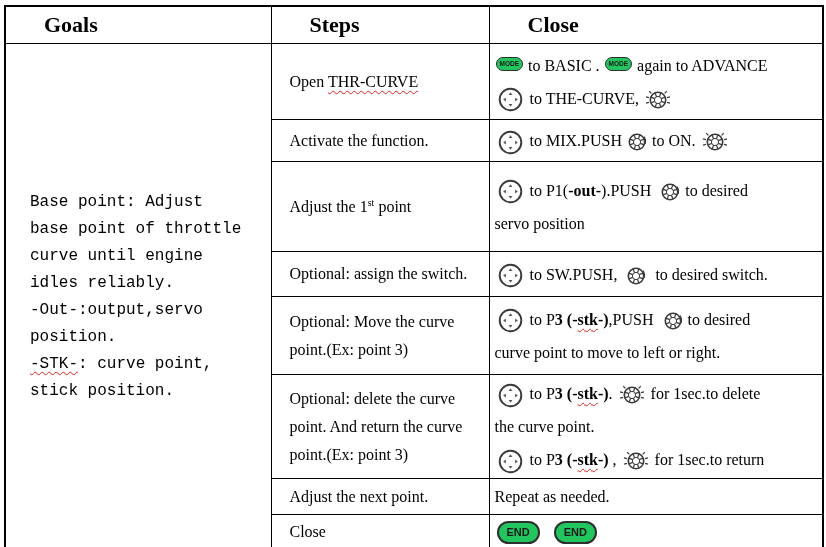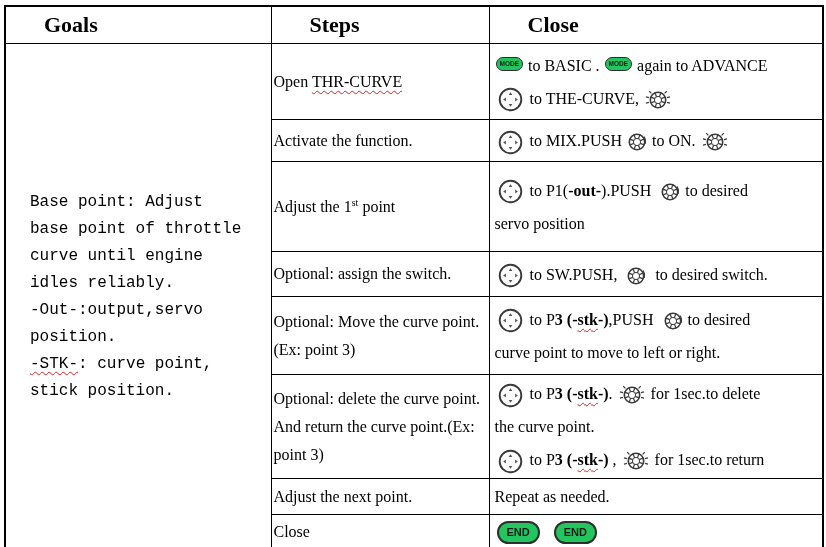--- a/index.html
+++ b/index.html
@@ -14,21 +14,21 @@
     width:818px;
     table-layout:fixed;
     border:2px solid #000;
   }
   col.c0{width:266px;} col.c1{width:218px;} col.c2{width:334px;}
   th,td{border:1px solid #000;vertical-align:middle;background:#fff;}
   th{
     text-align:left;font-size:22px;font-weight:bold;
     padding:5px 4px 5px 38px;height:30px;box-sizing:border-box;
   }
-  td{padding:2px 2px;font-size:16px;line-height:28px;}
+  td{padding:2px 18px;font-size:16px;line-height:28px;}
   td.goals-cell{line-height:27px;padding:4px 24px;font-family:Liberation Mono, monospace;}
   td.input-cell{line-height:33px;padding:2px 5px;}
   tr.r0{height:76px;} tr.r1{height:42px;} tr.r2{height:90px;} tr.r3{height:45px;margin-left:40px;}
   tr.r4{height:78px;} tr.r5{height:104px;} tr.r6{height:36px;} tr.r7{height:36px;border-radius:8px;}
   tr.r6 td, tr.r7 td{line-height:22px;}
   b{font-weight:bold;}
   sup{font-size:10px;line-height:0;}
   .sq{
     text-decoration-line:underline;
     text-decoration-style:wavy;

